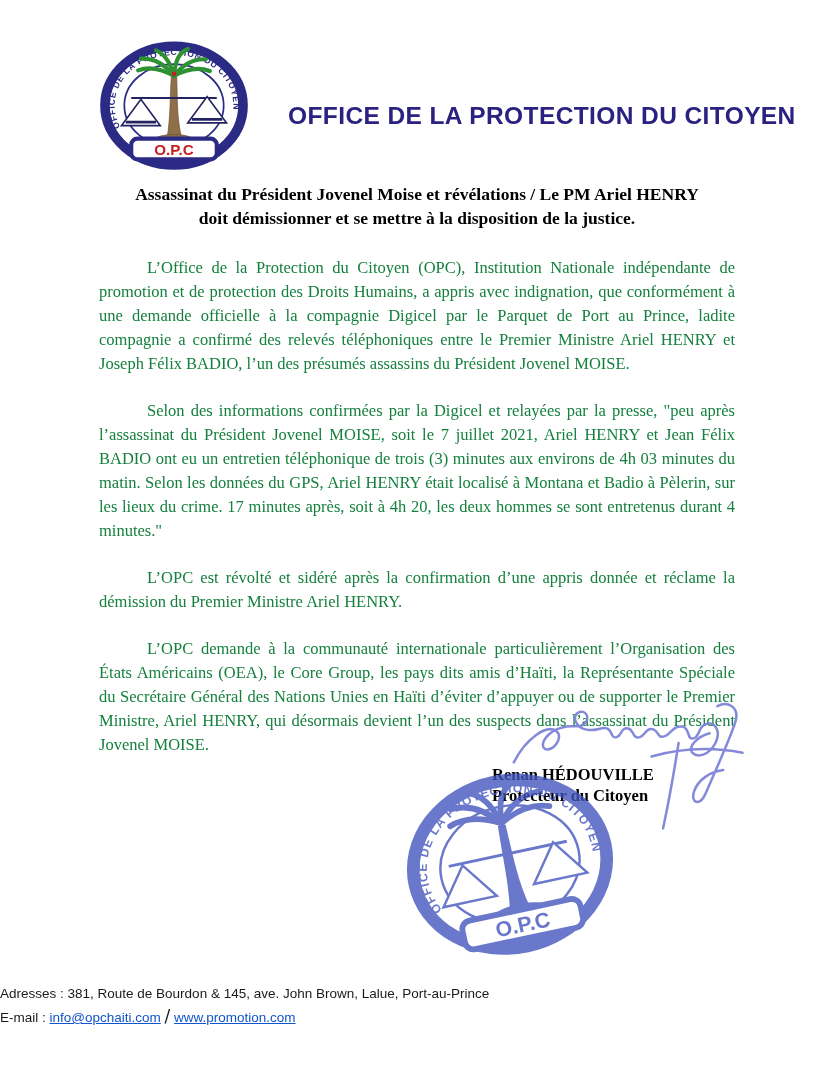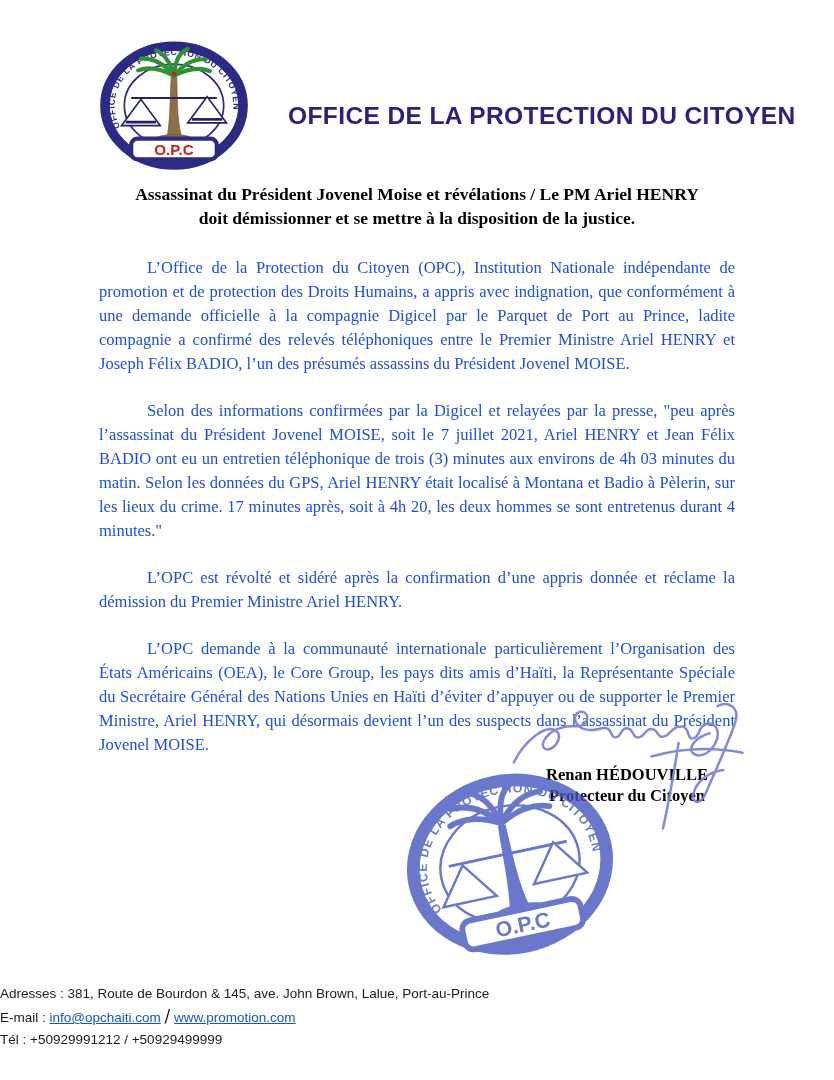--- a/index.html
+++ b/index.html
@@ -46,29 +46,28 @@
   .doc-body {
     position: absolute;
     top: 256px; left: 99px; right: 99px;
   }
   .doc-body p {
     text-align: justify;
     text-indent: 48px;
     font-size: 16.5px;
     line-height: 24px;
     margin-bottom: 23px;
-    color: #1d4ed8;
+    color: #15803d;
   }
   
   .signature-block {
     position: absolute;
     top: 764px;
     right: 72px;
     width: 270px;
-    text-align: center;
     font-weight: bold;
     font-size: 16.5px;
     line-height: 21px;
     color: #000;
   }
   .signature-svg {
     position: absolute;
     top: -66px;
     left: 16px;
     width: 252px;
@@ -218,16 +217,15 @@
     </svg>
   </div>
 
   <div class="footer">
     <div>Adresses : 381, Route de Bourdon &amp; 145, ave. John Brown, Lalue, Port-au-Prince</div>
     <div>
       <span>E-mail : </span><a href="#">info@opchaiti.com</a>
       <span class="slash">/</span>
       <a href="#">www.promotion.com</a>
     </div>
-    <div>Tél : +50929991212 / +50929499999</div>
   </div>
 
 </div>
 
 </body></html>

